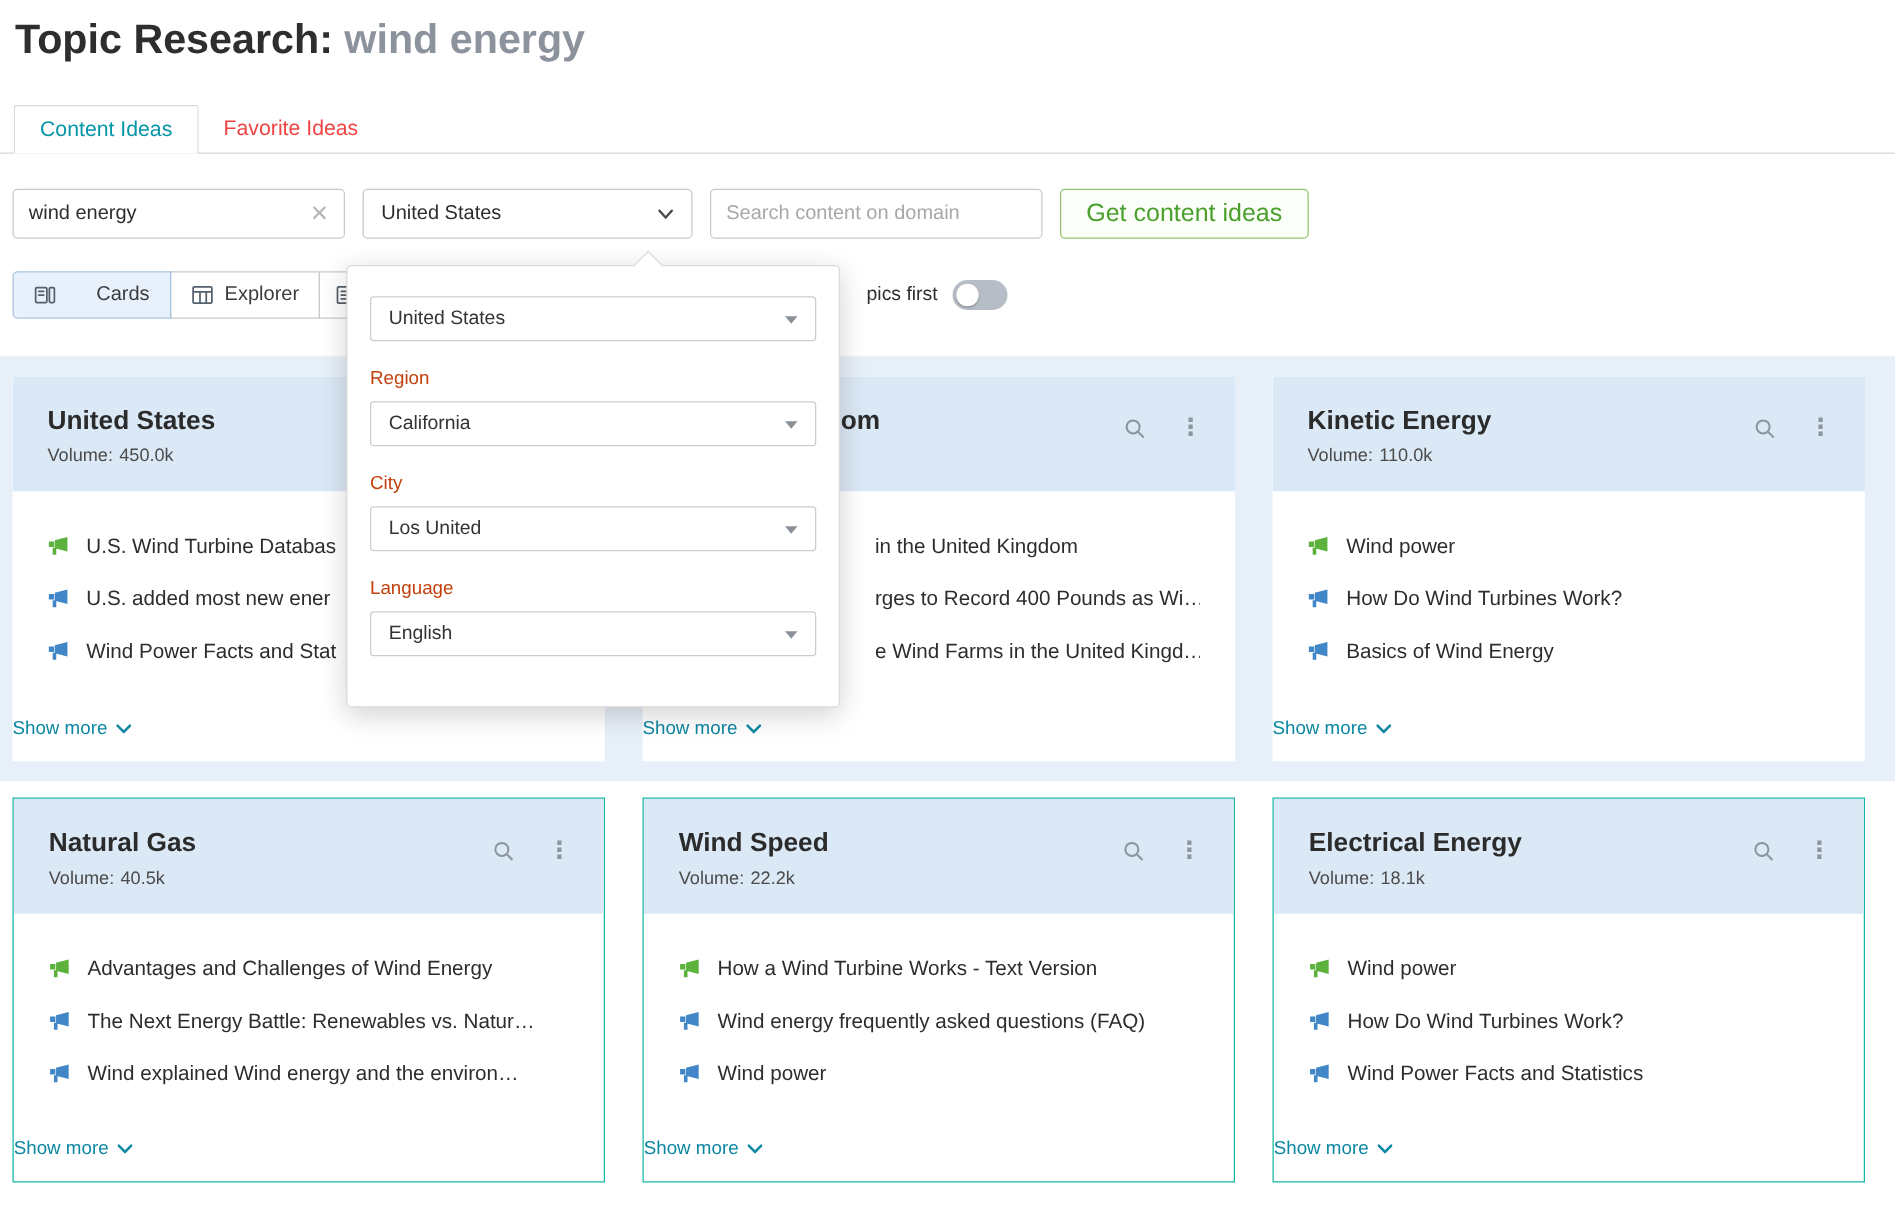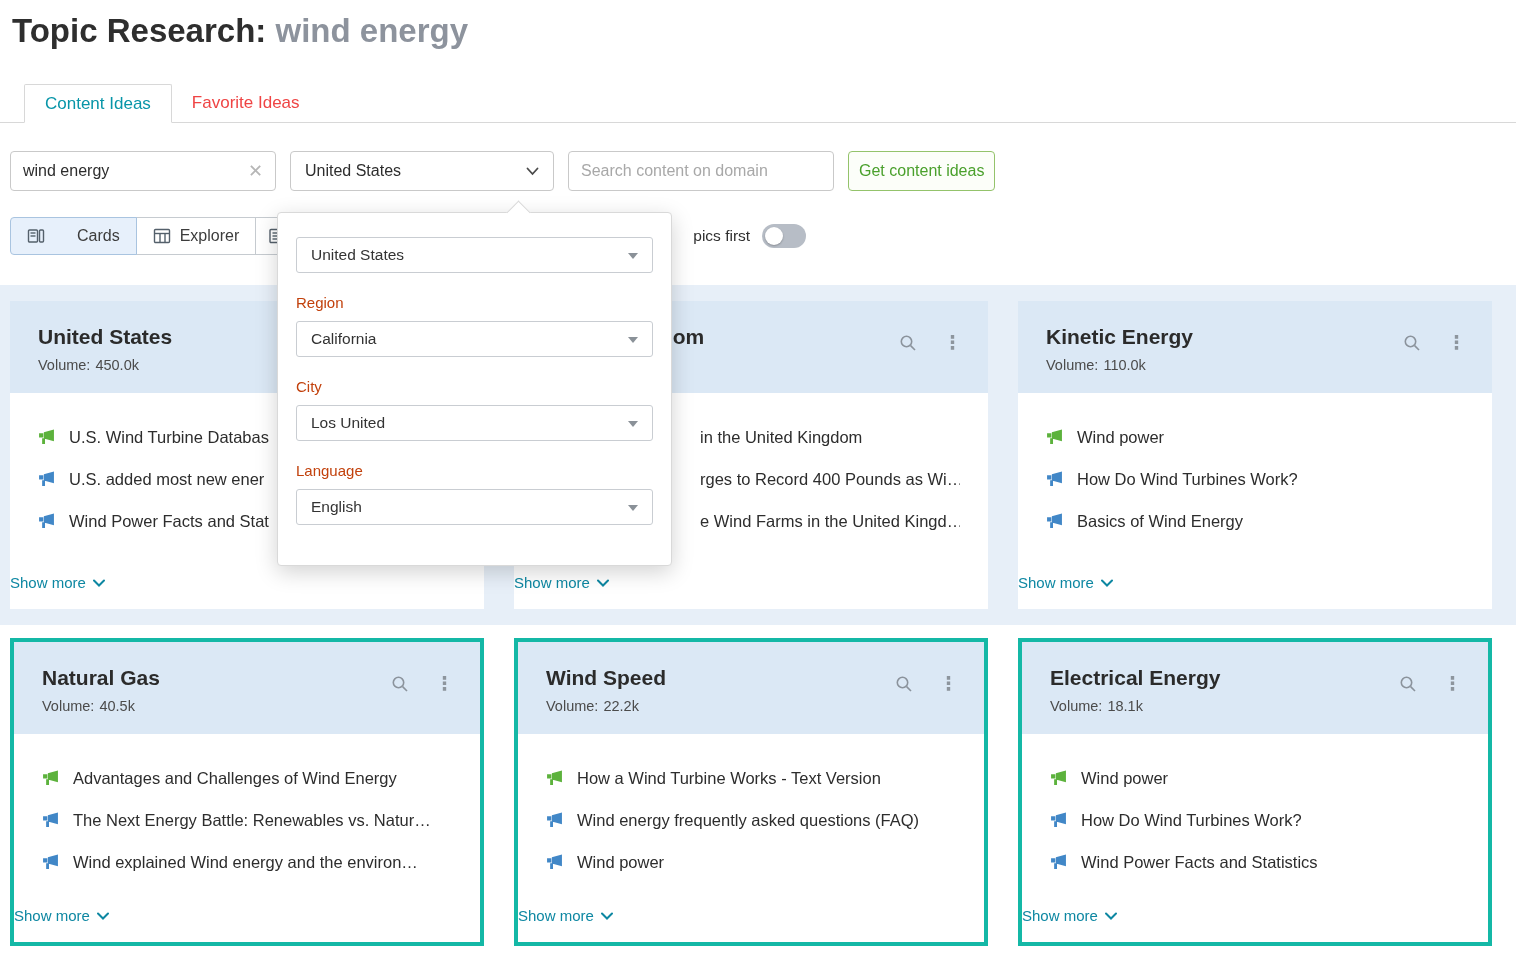--- a/index.html
+++ b/index.html
@@ -9,50 +9,50 @@
     background: #fff;
     color: #2d2d2d;
     position: relative;
   }
 
   
   .page-title { margin: 12px 0 0 12px; font-size: 33px; font-weight: 700; color: #2e2e2e; }
   .page-title .query { color: #8d939d; }
 
   
-  .tab-bar { margin-top: 34px; padding-left: 24px; border-bottom: 1px solid #d8d8d8; display: flex; height: 39px; }
+  .tab-bar { margin-top: 34px; padding-left: 11px; border-bottom: 1px solid #d8d8d8; display: flex; height: 39px; }
   .tab { padding: 0 20px; line-height: 37px; font-size: 17px; color: #ef4444; cursor: pointer; }
   .tab.active { color: #0795a8; background: #fff; border: 1px solid #d8d8d8; border-bottom: 1px solid #fff; margin-bottom: -1px; border-radius: 2px 2px 0 0; }
 
   
   .filter-row { display: flex; align-items: center; gap: 14px; margin: 28px 0 0 10px; }
   .query-box { width: 266px; height: 40px; border: 1px solid #c9c9c9; border-radius: 4px; display: flex; align-items: center; padding: 0 12px; background:#fff; }
   .query-box input { border: none; outline: none; flex: 1; font-size: 16px; font-family: inherit; color: #2d2d2d; }
   .clear-x { color: #b6b6b6; font-size: 18px; cursor: pointer; padding-left: 6px; }
   .loc-trigger { width: 264px; height: 40px; border: 1px solid #c9c9c9; border-radius: 4px; display: flex; align-items: center; justify-content: space-between; padding: 0 14px; font-size: 16px; cursor: pointer; background:#fff; }
   .domain-box { width: 266px; height: 40px; border: 1px solid #c9c9c9; border-radius: 4px; display:flex; align-items:center; padding: 0 12px; }
   .domain-box input { border: none; outline: none; width: 100%; font-size: 16px; font-family: inherit; }
   .domain-box input::placeholder { color: #a8a8a8; }
-  .cta-btn { height: 40px; padding: 0 10px; background: #fcfef9; border: 1px solid #94c36b; border-radius: 4px; color: #4aa02c; font-size: 16px; font-family: inherit; cursor: pointer; }
+  .cta-btn { height: 40px; padding: 0 20px; background: #fcfef9; border: 1px solid #94c36b; border-radius: 4px; color: #4aa02c; font-size: 20px; font-family: inherit; cursor: pointer; }
 
   
   .view-row { display: flex; align-items: center; margin: 26px 0 0 10px; height: 38px; }
   .seg-btn { height: 38px; display: flex; align-items: center; gap: 9px; padding: 0 16px; background: #fff; border: 1px solid #c6cbd0; font-size: 16px; color: #3c3c3c; cursor: pointer; margin-left: -1px; }
   .seg-btn:first-child { border-radius: 4px 0 0 4px; margin-left: 0; gap: 32px; }
   .seg-btn.icon-only { width: 44px; justify-content: center; padding: 0; }
   .seg-btn.active { background: #e7f0fb; border-color: #a9c4e0; position: relative; z-index: 2; }
   .trend-label { margin-left: 394px; font-size: 15.5px; color: #2f2f2f; }
   .toggle { margin-left: 12px; width: 44px; height: 24px; background: #b7bdc6; border-radius: 12px; position: relative; cursor: pointer; }
   .toggle .knob { position: absolute; left: 3px; top: 3px; width: 18px; height: 18px; background: #fff; border-radius: 50%; box-shadow: 0 1px 2px rgba(0,0,0,.25); }
 
   
   .band { margin-top: 30px; background: #e7eff8; padding: 16px 24px 16px 10px; }
   .grid { display: grid; grid-template-columns: repeat(3, 1fr); gap: 30px; }
   .row2 { margin: 13px 24px 0 10px; }
-  .row2 .card { border: 4px solid #14b8a6; }
+  .row2 .card { border: 1px solid #14b8a6; }
   .card { background: #fff; height: 308px; display: flex; flex-direction: column; overflow: hidden; }
   .card-head { background: #dbe8f5; height: 92px; padding: 24px 28px 0; position: relative; flex: none; }
   .card-title { font-size: 21px; font-weight: 700; color: #2b2b2b; white-space: nowrap; }
   .card-volume { margin-top: 8px; font-size: 14.5px; color: #4b4b4b; }
   .card-volume .vl { margin-right: 5px; }
   .head-icons { position: absolute; right: 26px; top: 32px; display: flex; align-items: center; gap: 26px; }
   .hicon { cursor: pointer; display: inline-flex; }
   .kebab { font-size: 19px; font-weight: 700; color: #8d959d; cursor: pointer; line-height: 1; }
   .card-body { padding: 32px 28px 0; flex: 1; overflow: hidden; }
   .item { display: flex; align-items: center; gap: 14px; margin-bottom: 17px; font-size: 16.5px; color: #2d2d2d; line-height: 25px; white-space: nowrap; overflow: hidden; }

